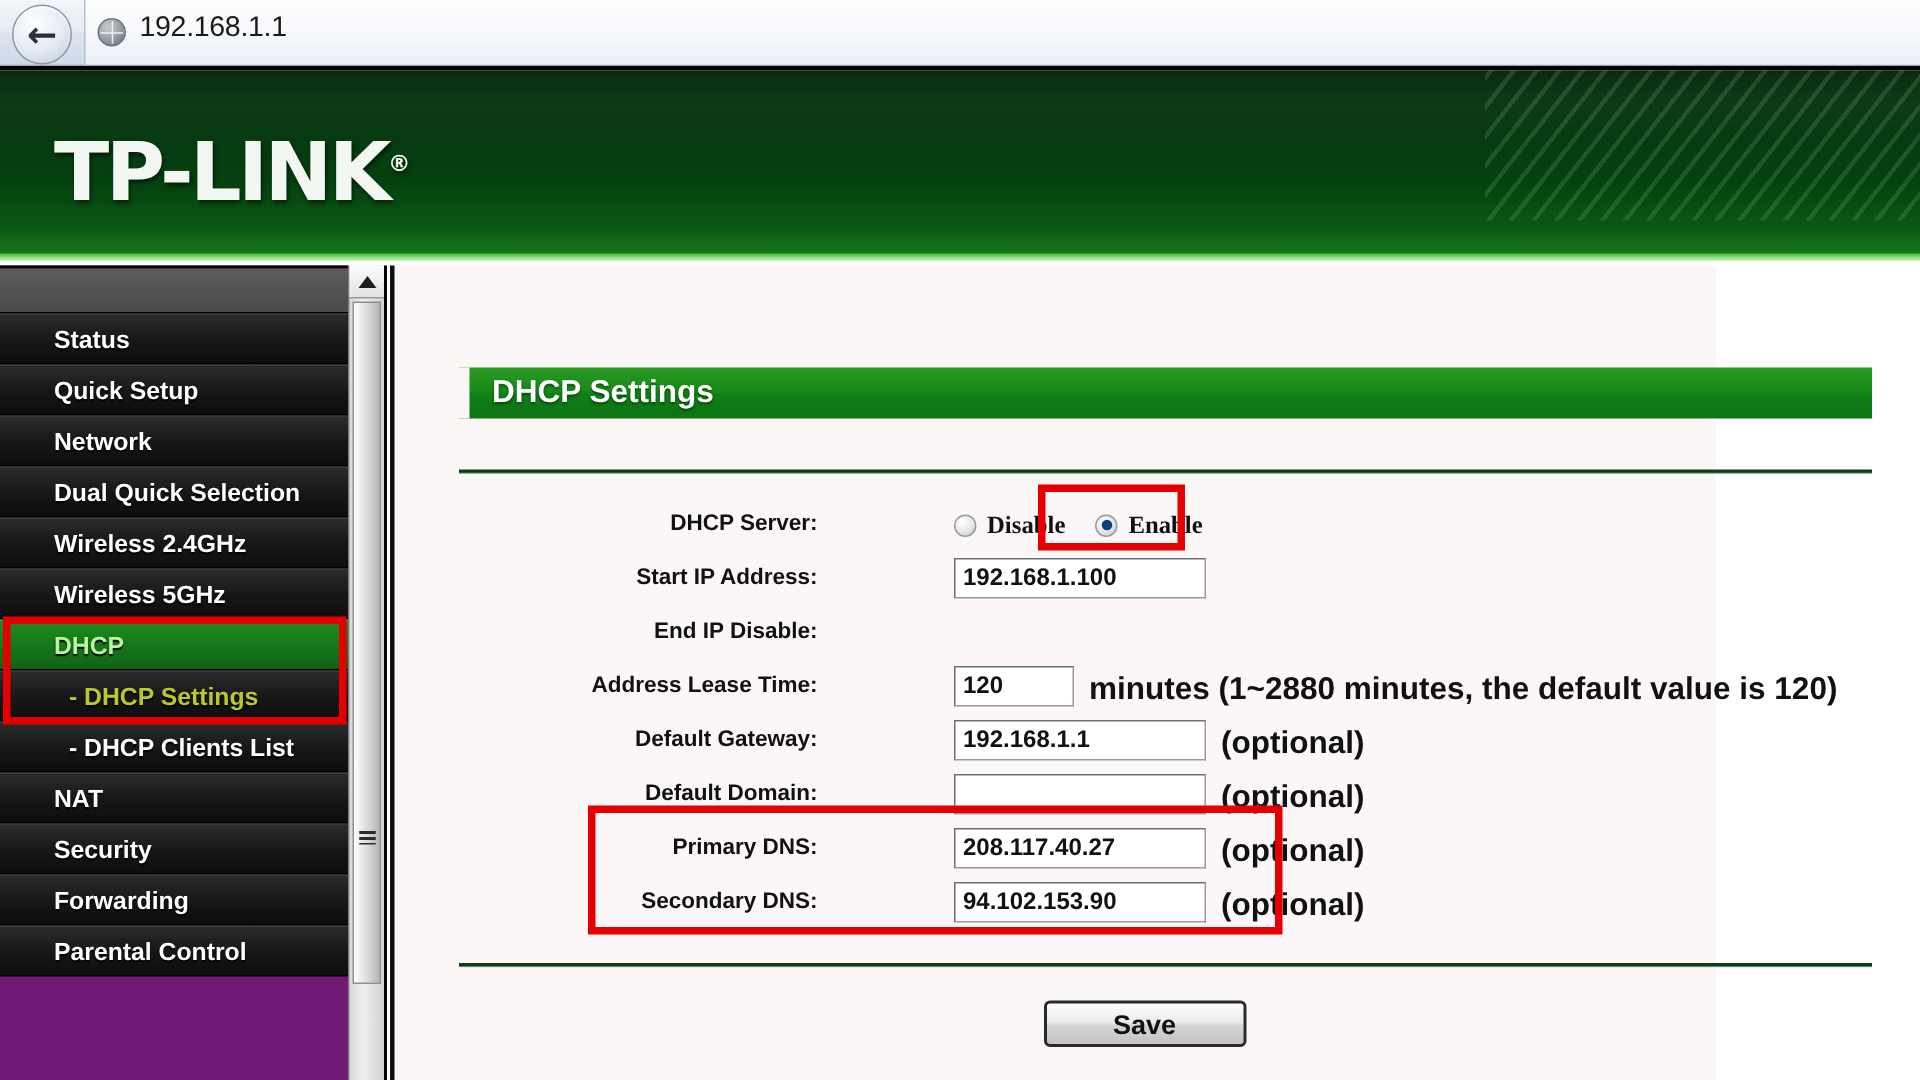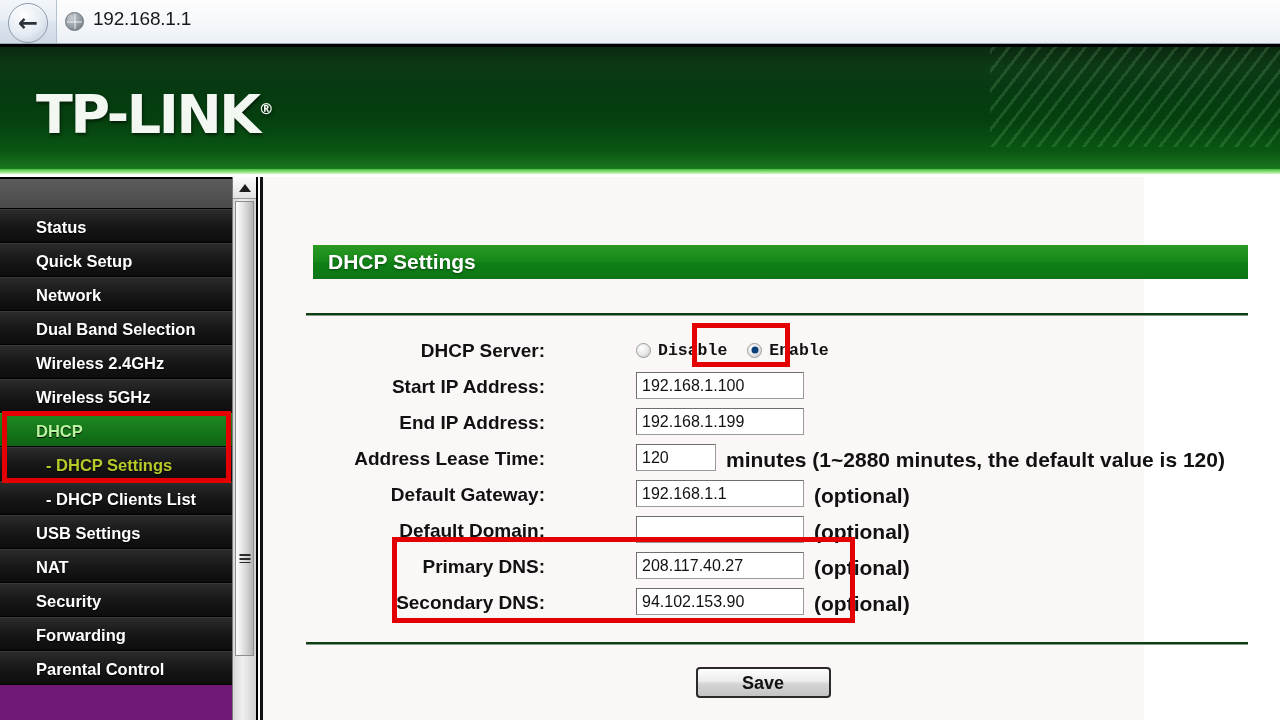--- a/index.html
+++ b/index.html
@@ -235,21 +235,21 @@
   .hr-bottom { top: 465px; }
 
   .form-row {
     position: absolute;
     left: 46px; width: 942px; height: 36px;
   }
   .f-label {
     position: absolute;
     right: 703px;
     top: 6px;
-    font-size: 19px; font-weight: bold;
+    font-size: 15px; font-weight: bold;
     color: #111;
     white-space: nowrap;
     font-family: "Liberation Sans", sans-serif;
     text-align: right;
   }
   .f-input {
     position: absolute;
     left: 330px; top: 2px;
     height: 27px;
     background: #ffffff;
@@ -257,20 +257,21 @@
     border-top-color: #6f6f6f;
     border-left-color: #6f6f6f;
     box-sizing: border-box;
     font-size: 16px;
     color: #111;
     padding: 0 5px;
     line-height: 25px;
     font-family: "Liberation Sans", sans-serif;
     white-space: nowrap;
     overflow: hidden;
+    font-weight: bold;
   }
   .w-wide  { width: 168px; }
   .w-small { width: 80px; }
   .f-hint {
     position: absolute;
     top: 6px;
     font-size: 21px; font-weight: bold;
     color: #111;
     white-space: nowrap;
     font-family: "Liberation Sans", sans-serif;
@@ -292,21 +293,21 @@
   }
   .radio.checked::after {
     content: ""; position: absolute;
     left: 50%; top: 50%; transform: translate(-50%, -50%);
     width: 7px; height: 7px; border-radius: 50%;
     background: #0b3f7a;
   }
   .radio-label {
     font-size: 16.5px; font-weight: bold;
     color: #111; margin-left: 7px; margin-right: 20px;
-    font-family: Liberation Mono, monospace;
+    font-family: Liberation Serif, serif;
     white-space: nowrap;
   }
 
   
   .annot {
     position: absolute;
     border: 5px solid #e40000;
     box-sizing: border-box;
     pointer-events: none;
     z-index: 8;
@@ -357,27 +358,26 @@
     <div class="logo"><span>TP-LINK</span><sup>®</sup></div>
     <div class="banner-bottom"></div>
   </div>
 
   <div class="sidebar">
     <div class="sidebar-top-pad"></div>
     <div id="nav-list">
         <div class="nav-item">Status</div>
         <div class="nav-item">Quick Setup</div>
         <div class="nav-item">Network</div>
-        <div class="nav-item">Dual Band Selection</div>
+        <div class="nav-item">Dual Quick Selection</div>
         <div class="nav-item">Wireless 2.4GHz</div>
         <div class="nav-item">Wireless 5GHz</div>
         <div class="nav-item active-green">DHCP</div>
         <div class="nav-item sub active-sub">- DHCP Settings</div>
         <div class="nav-item sub">- DHCP Clients List</div>
-        <div class="nav-item">USB Settings</div>
         <div class="nav-item">NAT</div>
         <div class="nav-item">Security</div>
         <div class="nav-item">Forwarding</div>
         <div class="nav-item">Parental Control</div>
       </div>
     <div class="nav-highlight"></div>
   </div>
 
   <div class="scrollbar">
     <div class="sb-up"></div>
@@ -404,22 +404,21 @@
         <span class="radio-label">Enable</span>
       </div>
     </div>
 
     <div class="form-row" style="top:193px;">
       <span class="f-label">Start IP Address:</span>
       <div class="f-input w-wide">192.168.1.100</div>
     </div>
 
     <div class="form-row" style="top:229px;">
-      <span class="f-label">End IP Address:</span>
-      <div class="f-input w-wide">192.168.1.199</div>
+      <span class="f-label">End IP Disable:</span>
     </div>
 
     <div class="form-row" style="top:265px;">
       <span class="f-label">Address Lease Time:</span>
       <div class="f-input w-small">120</div>
       <span class="f-hint" style="left:420px;">minutes (1~2880 minutes, the default value is 120)</span>
     </div>
 
     <div class="form-row" style="top:301px;">
       <span class="f-label">Default Gateway:</span>

